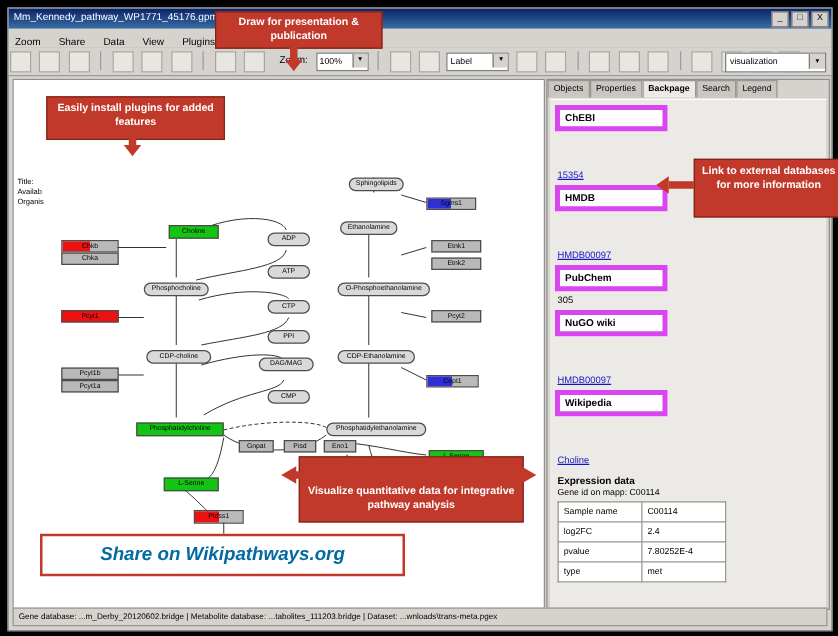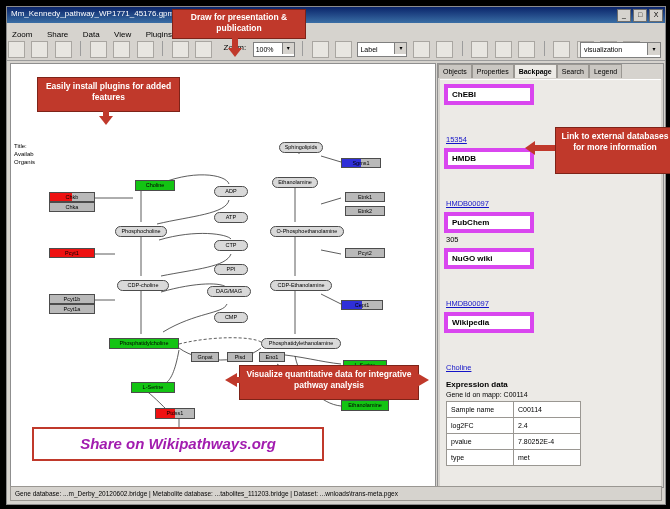--- a/index.html
+++ b/index.html
@@ -52,22 +52,22 @@
   .green{background:#13c413;}
   .red{background:#ee1111;}
   .halfgr{background:linear-gradient(90deg,#13c413 50%,#b9b9b9 50%);}
   .halfbl{background:linear-gradient(90deg,#2f2fd8 50%,#b9b9b9 50%);}
   .halfrd{background:linear-gradient(90deg,#ee1111 50%,#b9b9b9 50%);}
   
   .callout{position:absolute;background:#c0392b;color:#fff;font-weight:bold;text-align:center;border:1px solid #7e2318;}
   .callout.t1{left:165px;top:2px;width:132px;height:26px;font-size:8.5px;line-height:11px;padding-top:2px;}
   .callout.t2{left:30px;top:70px;width:141px;height:30px;font-size:8.5px;line-height:11px;padding-top:3px;}
   .callout.t3{left:548px;top:120px;width:118px;height:42px;font-size:8.5px;line-height:11px;padding-top:3px;}
-  .callout.t4{left:232px;top:358px;width:178px;height:30px;font-size:8.5px;line-height:11px;padding-top:3px;}
-  .share{position:absolute;left:25px;top:420px;width:288px;height:30px;background:#fff;border:2px solid #c0392b;color:#a21caf;font-style:italic;font-weight:bold;font-size:15px;text-align:center;line-height:30px;}
+  .callout.t4{left:232px;top:358px;width:178px;height:30px;font-size:8.5px;line-height:11px;padding-top:21px;}
+  .share{position:absolute;left:25px;top:420px;width:288px;height:30px;background:#fff;border:2px solid #c0392b;color:#0369a1;font-style:italic;font-weight:bold;font-size:15px;text-align:center;line-height:30px;}
   .arrowred{position:absolute;background:#c0392b;}
   .tri{position:absolute;width:0;height:0;}
 </style>
 </head>
 <body>
 
 <div class="frame">
 
   <div class="titlebar">
     <div class="tb-title">Mm_Kennedy_pathway_WP1771_45176.gpml</div>

